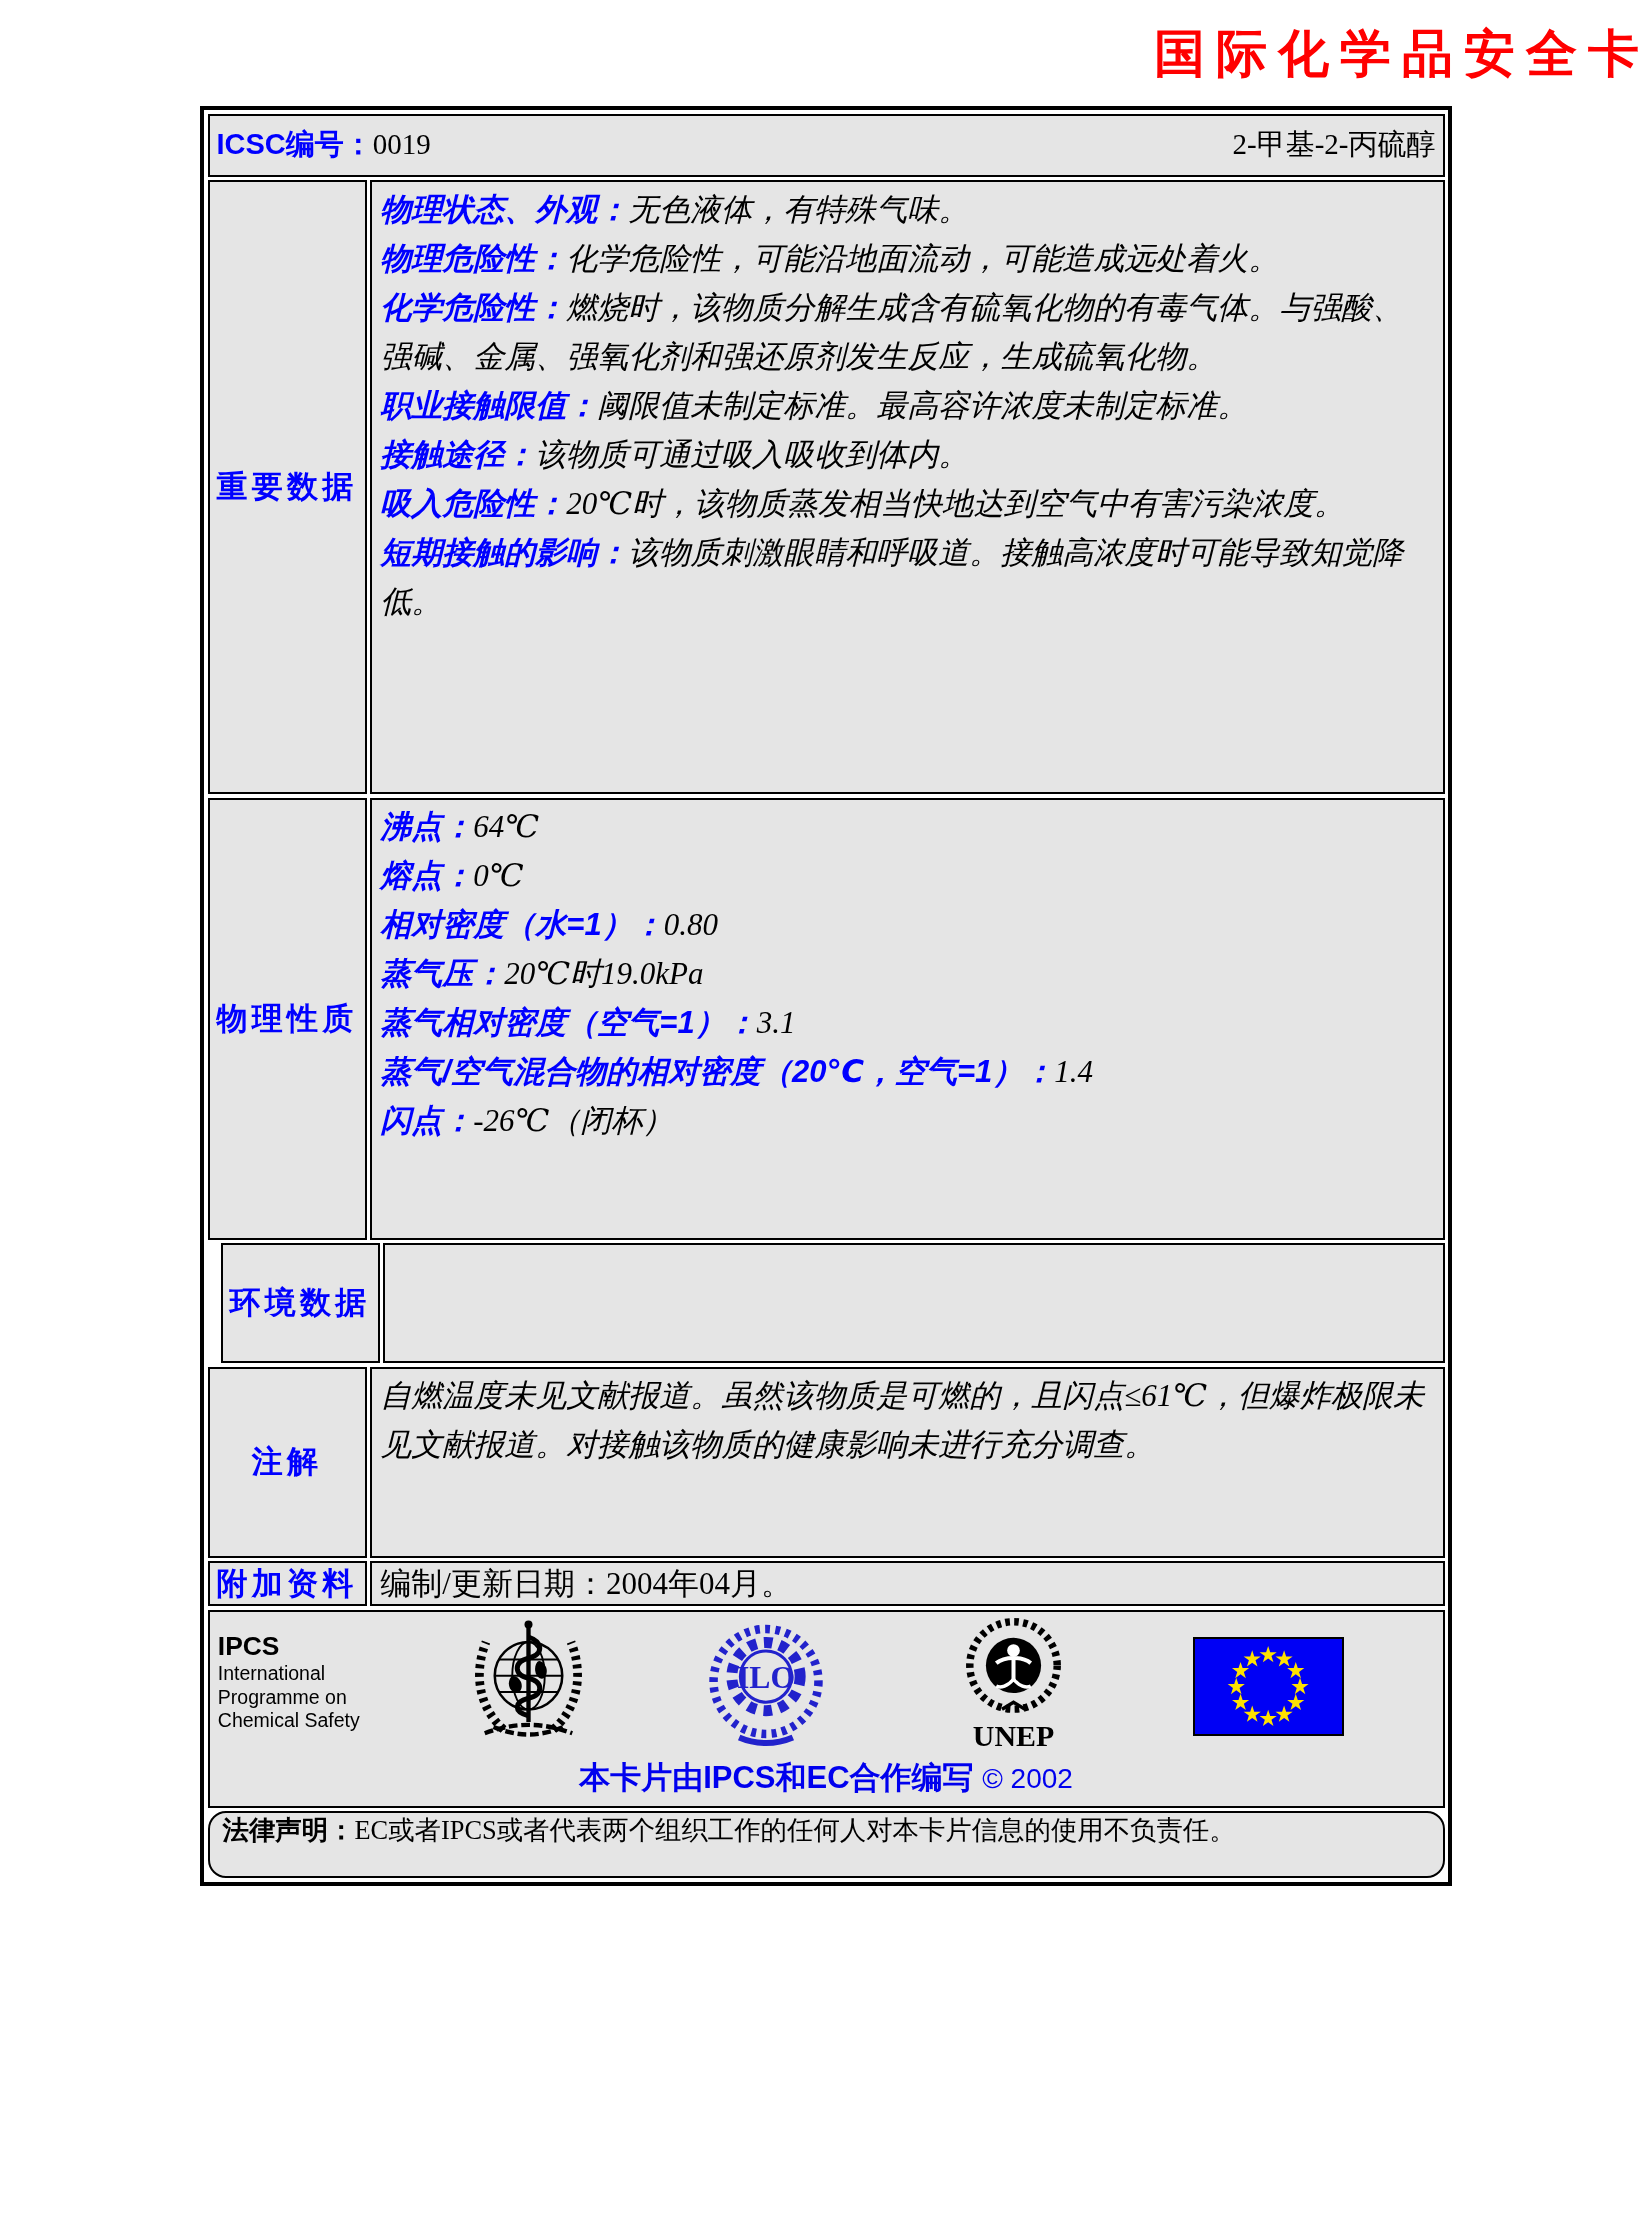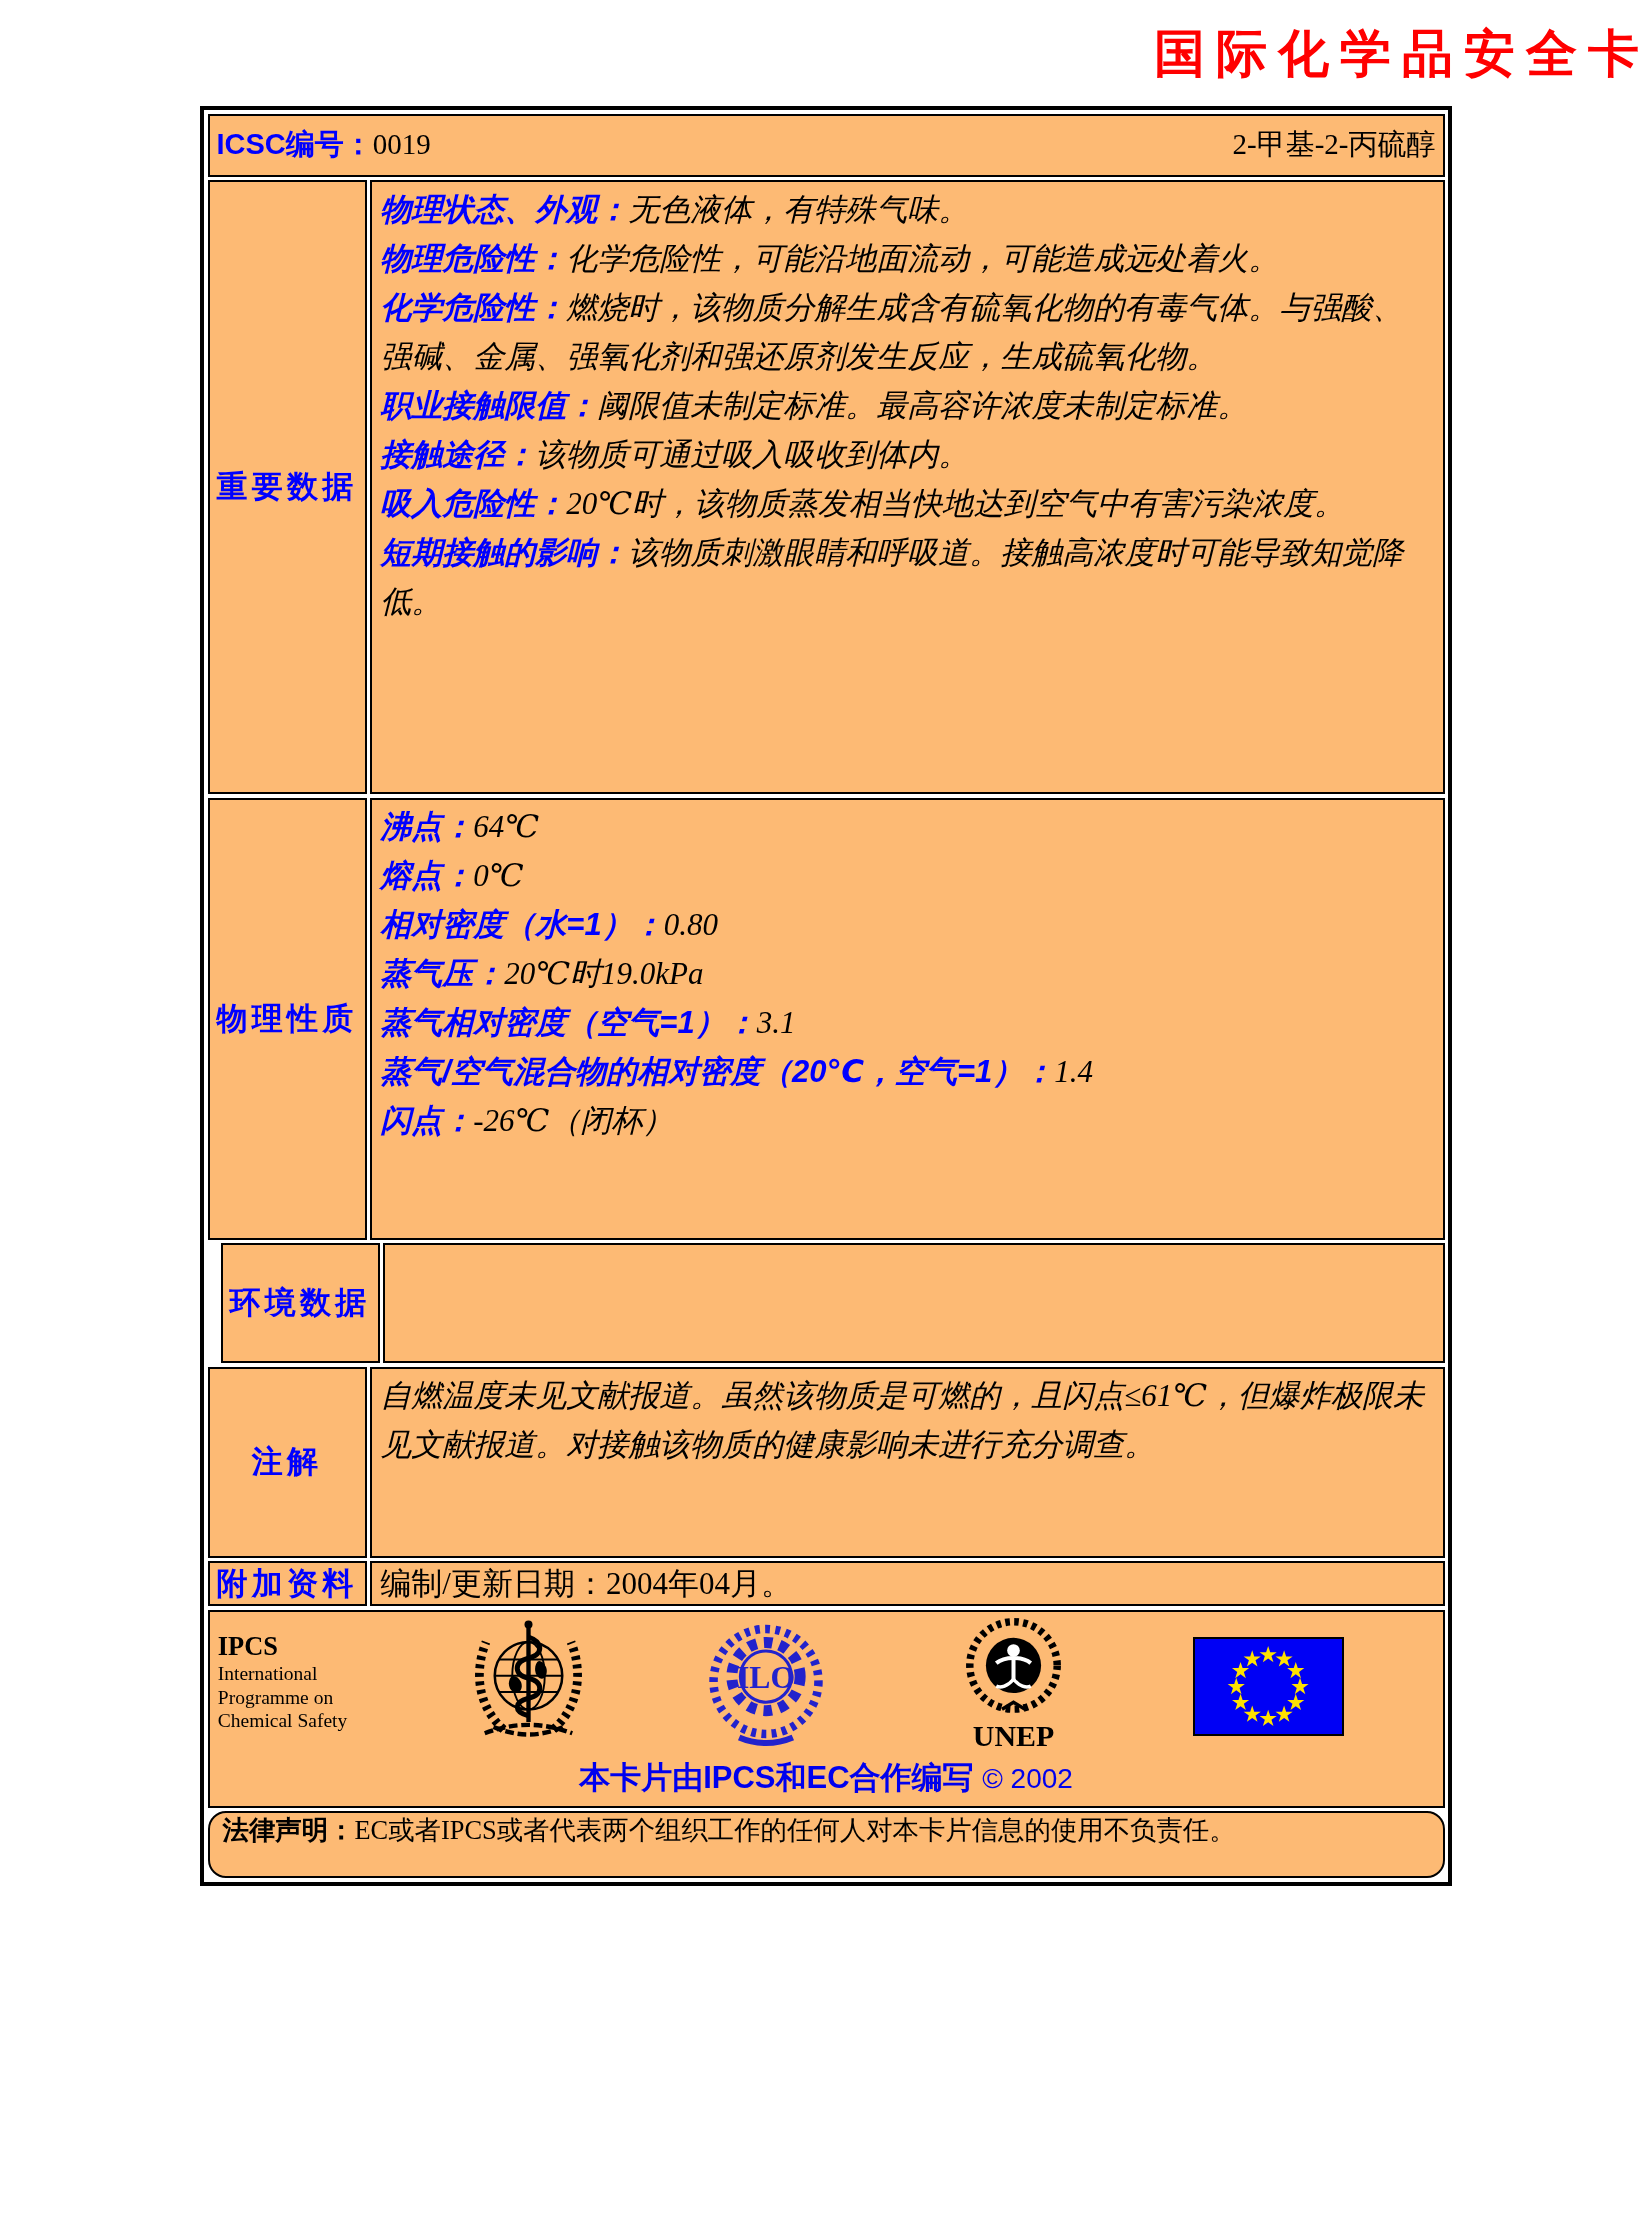--- a/index.html
+++ b/index.html
@@ -4,42 +4,42 @@
 <style>
   html,body{margin:0;padding:0;background:#fff;}
   .page{position:relative;width:1650px;height:2216px;background:#fff;overflow:hidden;
         font-family:"Liberation Serif","DejaVu Serif",serif;color:#000;}
   .title{position:absolute;top:19.5px;left:0;width:100%;text-align:right;
          color:#FF0000;font-size:51px;font-weight:bold;letter-spacing:11px;
          font-family:"Liberation Serif","DejaVu Serif",serif;}
   .card{position:absolute;left:200px;top:106px;width:1252px;box-sizing:border-box;
         border:4.9px solid #000;padding:3.5px;display:flex;flex-direction:column;gap:3.5px;background:#fff;}
   .row{display:flex;gap:3.5px;}
-  .cell{border:2.1px solid #000;box-sizing:border-box;background:#fdba74;}
+  .cell{border:2.1px solid #000;box-sizing:border-box;background:#e5e5e5;}
   .labelcell{width:159px;flex:none;display:flex;align-items:center;justify-content:center;
              color:#0000FF;font-weight:bold;font-size:31px;letter-spacing:4.2px;
              font-family:"Liberation Sans","DejaVu Sans",sans-serif;}
   .contentcell{flex:1;padding:2.8px 8.3px;font-size:31px;}
   .line{margin:0;line-height:49px;font-style:italic;}
   .k{color:#0000FF;font-weight:bold;font-family:"Liberation Sans","DejaVu Sans",sans-serif;}
   .v{color:#000;font-family:"Liberation Serif","DejaVu Serif",serif;}
   .headerrow{height:63px;}
   .headercell{flex:1;display:flex;align-items:center;justify-content:space-between;
               padding:0 7px;font-size:29px;}
   .r-important{height:614px;}
   .r-physical{height:442px;}
   .r-environment{height:120px;padding-left:13px;}
   .r-notes{height:191px;}
   .r-additional{height:45px;}
   .r-additional .contentcell{display:flex;align-items:center;padding-top:0;padding-bottom:0;}
   .r-logos{height:198px;}
   .r-legal{height:67px;}
   .logoscell{flex:1;position:relative;}
   .ipcs-block{position:absolute;left:8.3px;top:19.5px;
-              font-family:Liberation Serif, serif;}
+              font-family:Liberation Sans, sans-serif;}
   .ipcs-acronym{font-size:26.4px;font-weight:bold;line-height:31px;}
   .ipcs-line{font-size:19.5px;line-height:23.6px;}
   .logo{position:absolute;}
   .logo-who{left:254px;top:5.6px;}
   .logo-ilo{left:495px;top:8.3px;}
   .logo-unep{left:746px;top:4.2px;}
   .logo-eu{left:983px;top:25px;width:151px;height:99px;background:#0000F5;
            border:2.1px solid #000;box-sizing:border-box;}
   .copyright{position:absolute;left:0;bottom:7px;width:100%;text-align:center;color:#0000EE;
              font-family:"Liberation Sans","DejaVu Sans",sans-serif;font-size:31px;font-weight:bold;}

